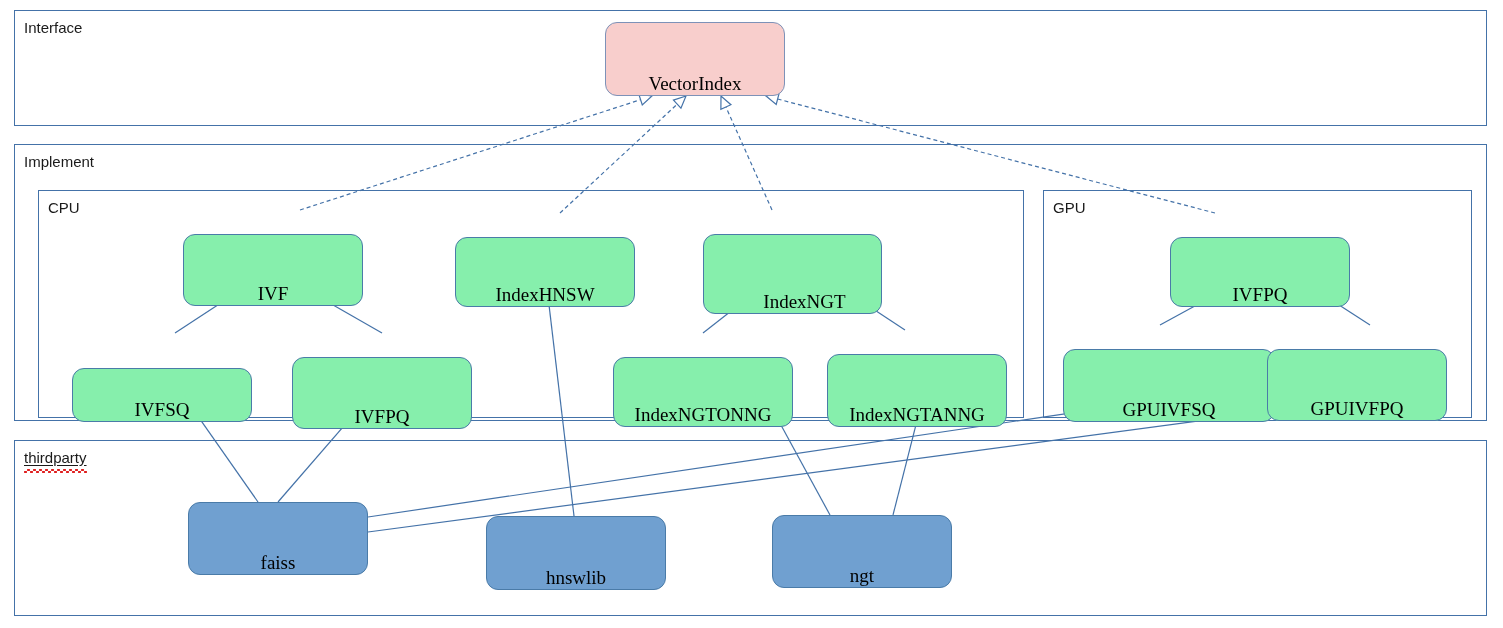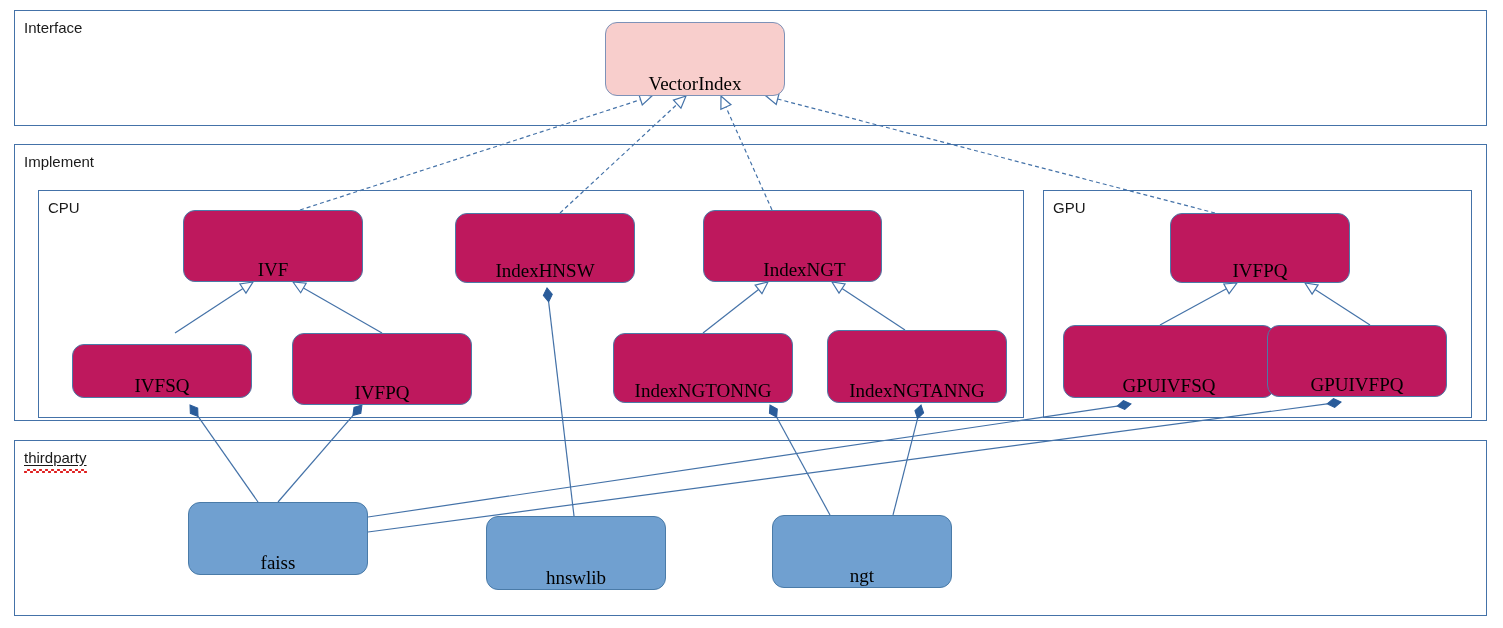--- a/index.html
+++ b/index.html
@@ -56,21 +56,21 @@
     display: flex;
     align-items: flex-end;
     justify-content: center;
     font-family: "Liberation Serif", serif;
     font-size: 19px;
     color: #000000;
     text-align: center;
     z-index: 5;
   }
   .node.interface  { background: #f8cecc; border-color: #7d92b8; }
-  .node.impl       { background: #be185d; border-color: #4a7ba8; }
+  .node.impl       { background: #86efac; border-color: #4a7ba8; margin-top: 24px; }
   .node.third      { background: #70a0d0; border-color: #4a7ba8; }
 
   svg.edges {
     position: absolute;
     left: 0; top: 0;
     width: 1503px;
     height: 628px;
     z-index: 2;
     overflow: visible;
   }
@@ -169,21 +169,21 @@
   <div id="nodes-layer">
       <div class="node interface" style="left: 605px; top: 22px; width: 180px; height: 74px;">
         <span>VectorIndex</span>
       </div>
       <div class="node impl" style="left: 183px; top: 210px; width: 180px; height: 72px;">
         <span>IVF</span>
       </div>
       <div class="node impl" style="left: 455px; top: 213px; width: 180px; height: 70px;">
         <span>IndexHNSW</span>
       </div>
-      <div class="node impl" style="left: 703px; top: 210px; width: 179px; height: 72px; padding-left: 24px;">
+      <div class="node impl" style="left: 703px; top: 210px; width: 179px; height: 80px; padding-left: 24px;">
         <span>IndexNGT</span>
       </div>
       <div class="node impl" style="left: 1170px; top: 213px; width: 180px; height: 70px;">
         <span>IVFPQ</span>
       </div>
       <div class="node impl" style="left: 72px; top: 344px; width: 180px; height: 54px;">
         <span>IVFSQ</span>
       </div>
       <div class="node impl" style="left: 292px; top: 333px; width: 180px; height: 72px;">
         <span>IVFPQ</span>

